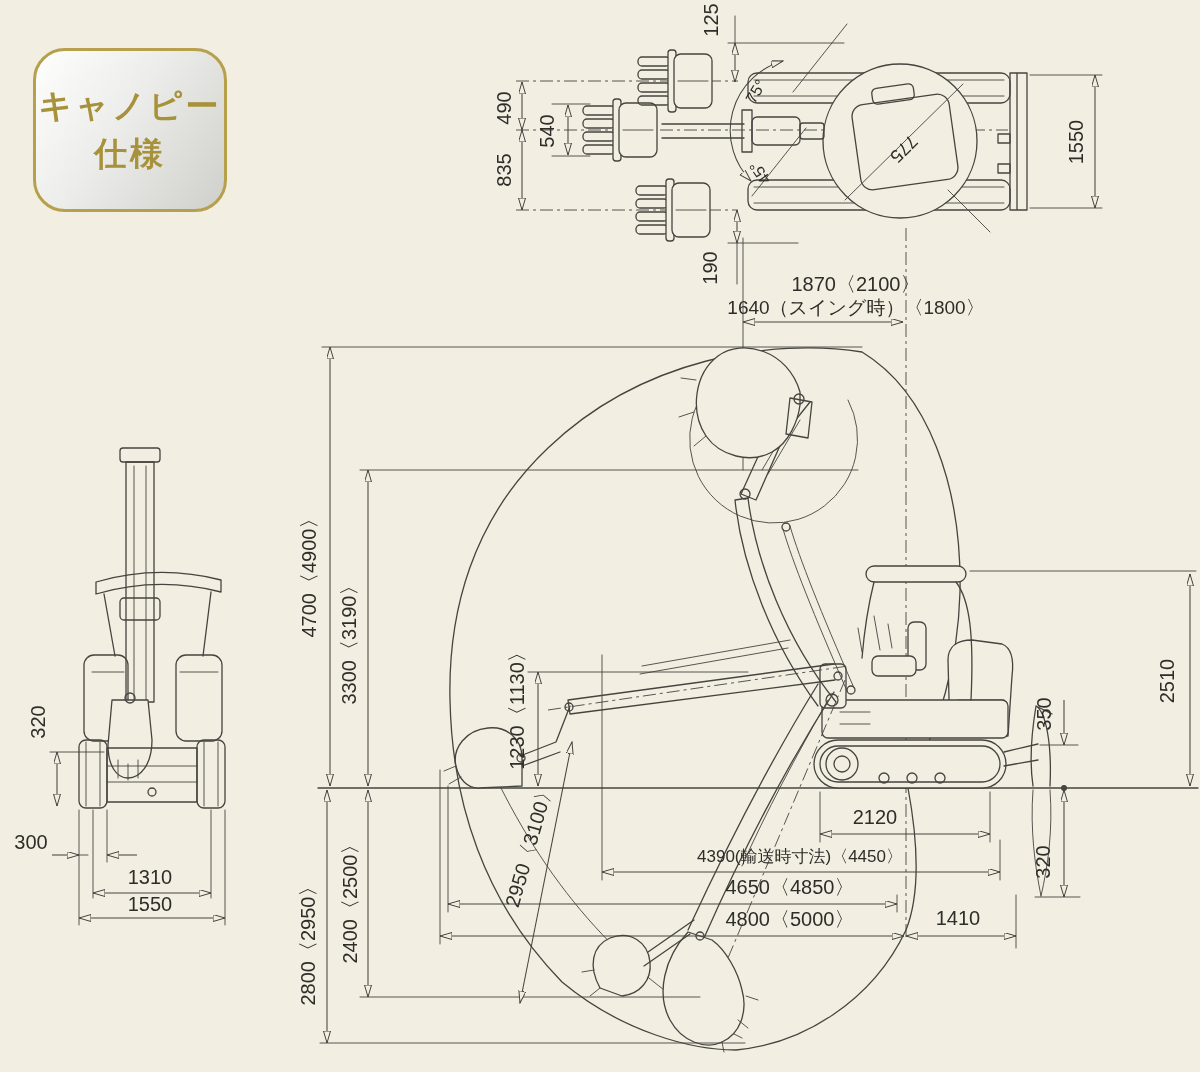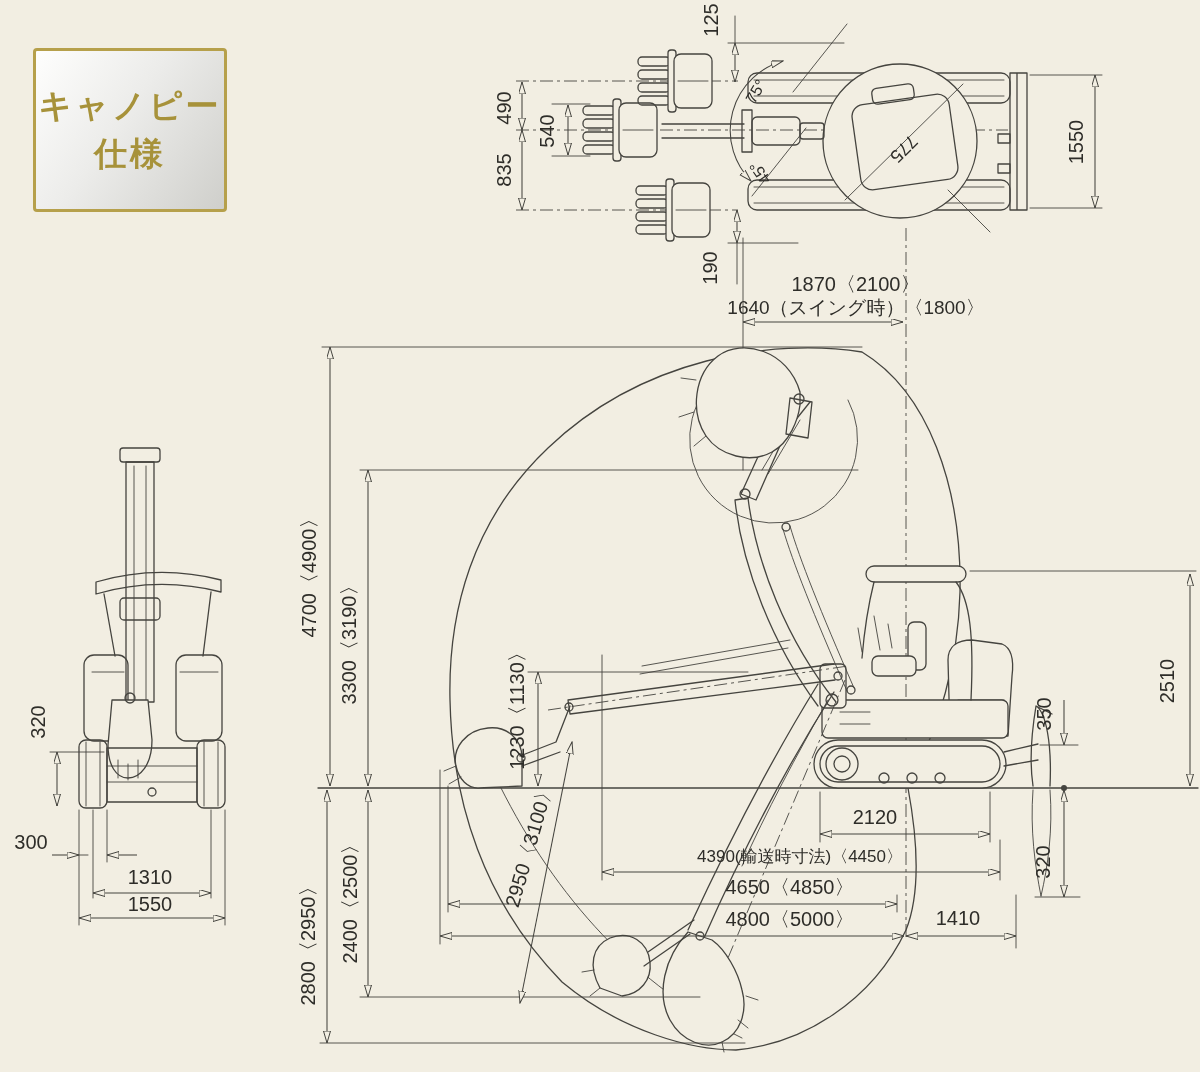--- a/index.html
+++ b/index.html
@@ -1,19 +1,19 @@
 <!DOCTYPE html>
 <html><head>
 <meta charset="utf-8">
 <style>
   html,body{margin:0;padding:0;}
   body{font-family:"Liberation Sans","DejaVu Sans",sans-serif;}
   .canvas{position:relative;width:1200px;height:1072px;background:#f2eee2;overflow:hidden;}
   .badge{position:absolute;left:33px;top:48px;width:194px;height:164px;box-sizing:border-box;
-    border:3px solid #b6a04b;border-radius:4px;
+    border:3px solid #b6a04b;border-radius:32px;
     background:linear-gradient(125deg,#fefefd 0%,#ececea 45%,#cfcfcb 100%);
     display:flex;flex-direction:column;align-items:center;justify-content:center;}
   .badge span{font-size:33px;font-weight:700;color:#a7923a;letter-spacing:3px;line-height:1.45;}
   svg{position:absolute;left:0;top:0;}
   .o{fill:none;stroke:#45443f;stroke-width:1.3;stroke-linecap:round;stroke-linejoin:round;}
   .of{fill:#f2eee2;stroke:#45443f;stroke-width:1.3;stroke-linejoin:round;}
   .th{fill:none;stroke:#45443f;stroke-width:0.9;stroke-linecap:round;}
   .d{fill:none;stroke:#45443f;stroke-width:1.05;}
   .cl{fill:none;stroke:#45443f;stroke-width:0.9;stroke-dasharray:13 4 3 4;}
   text{fill:#2e2d29;font-size:20px;font-family:"Liberation Sans","DejaVu Sans",sans-serif;}

